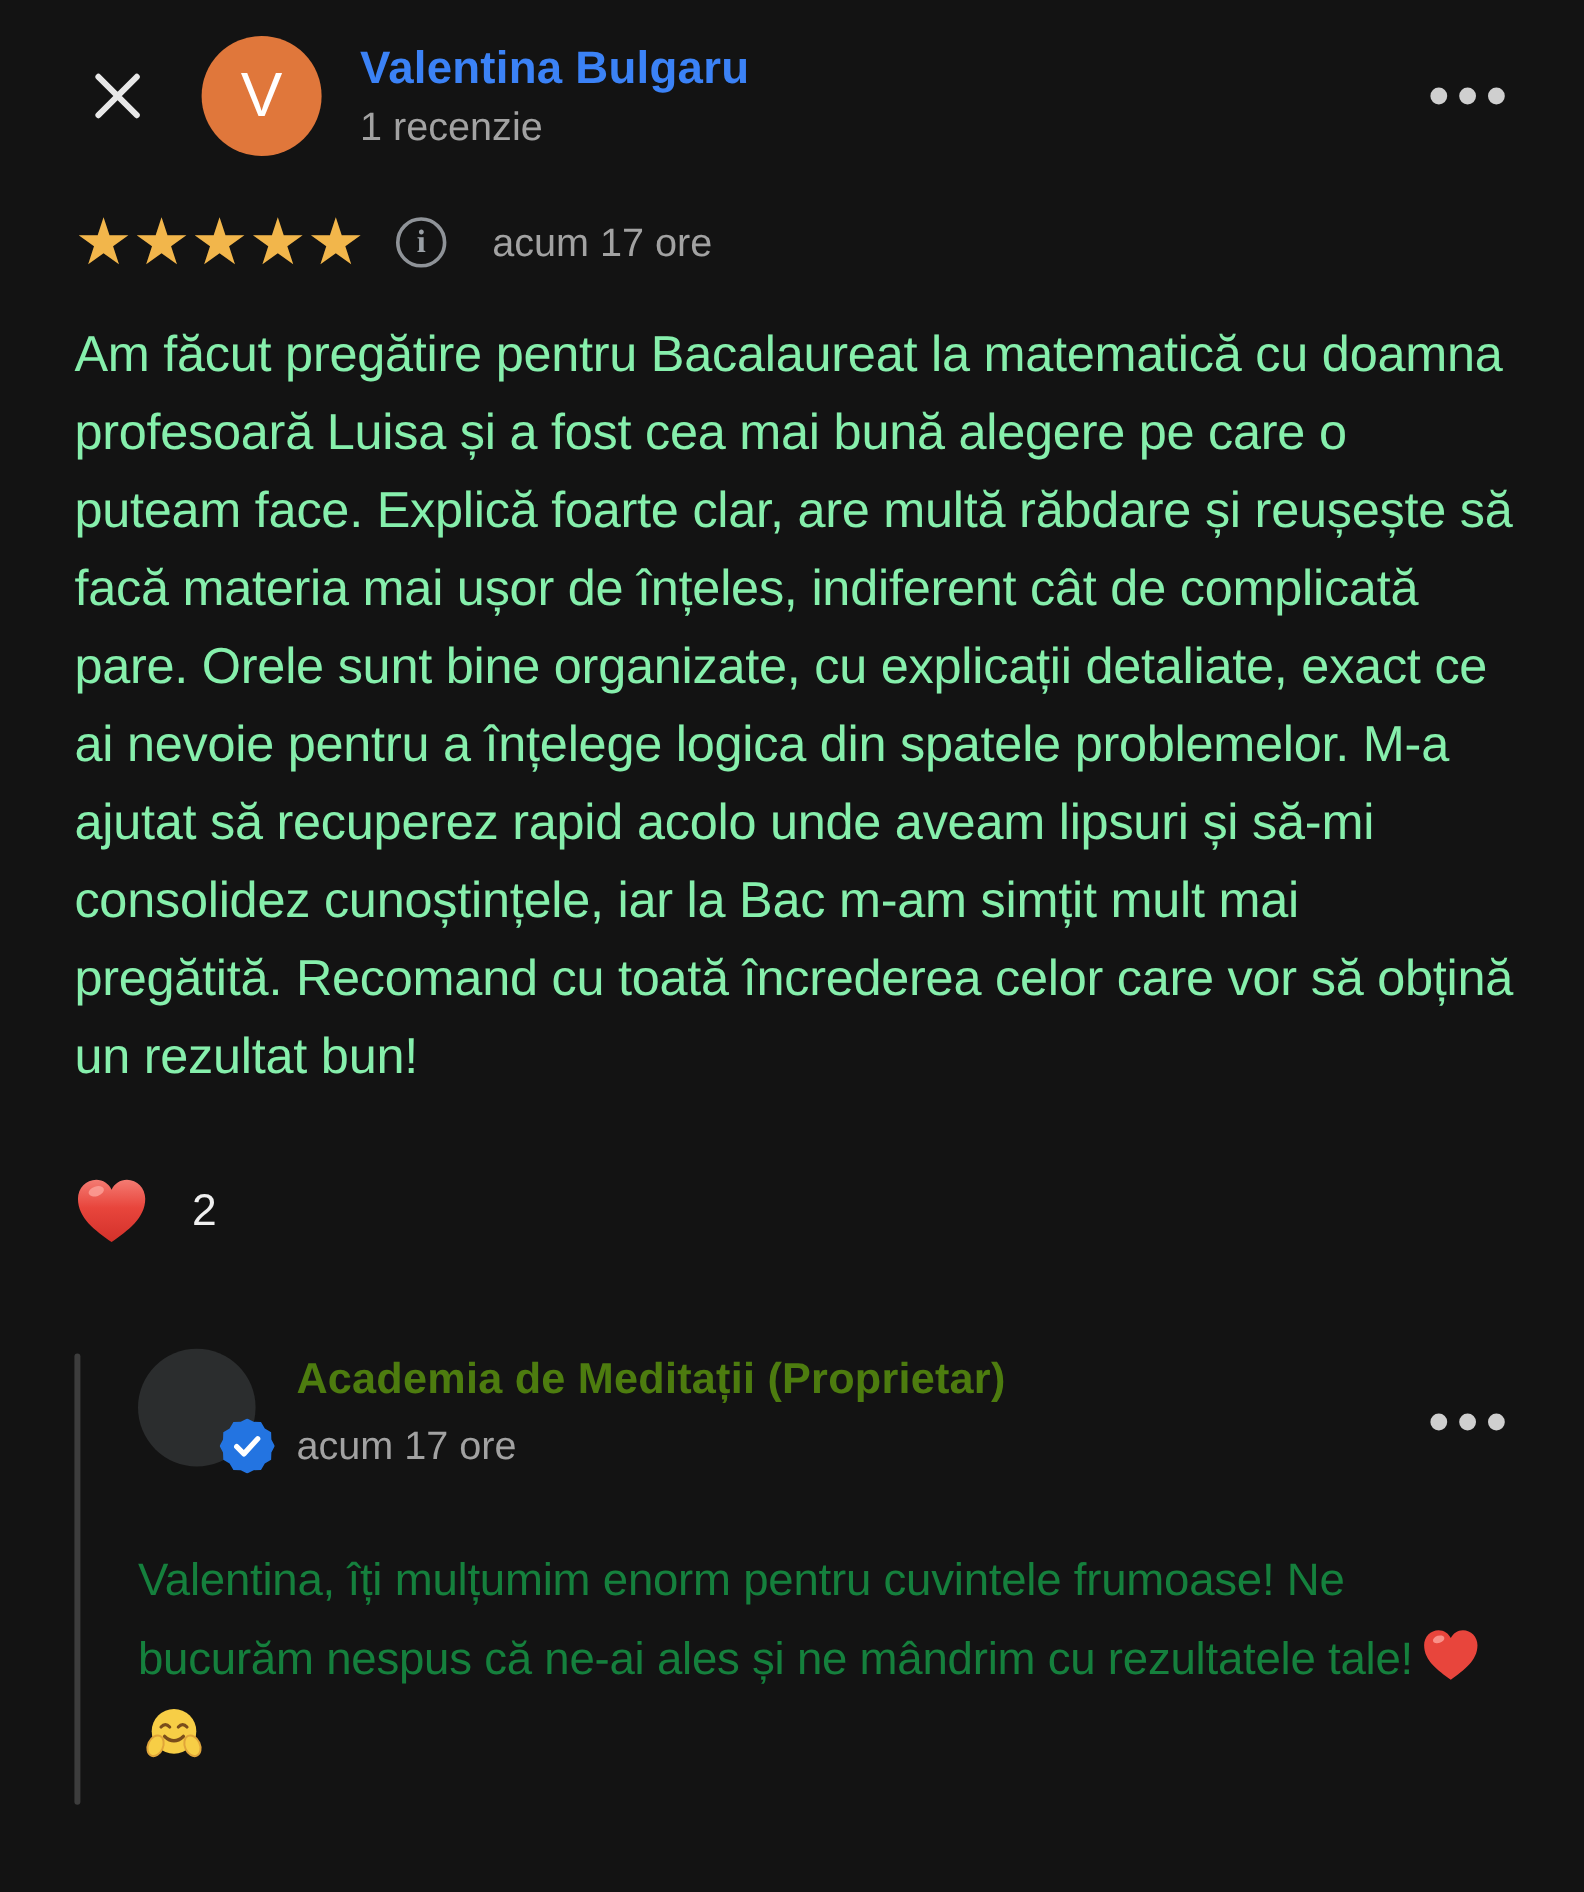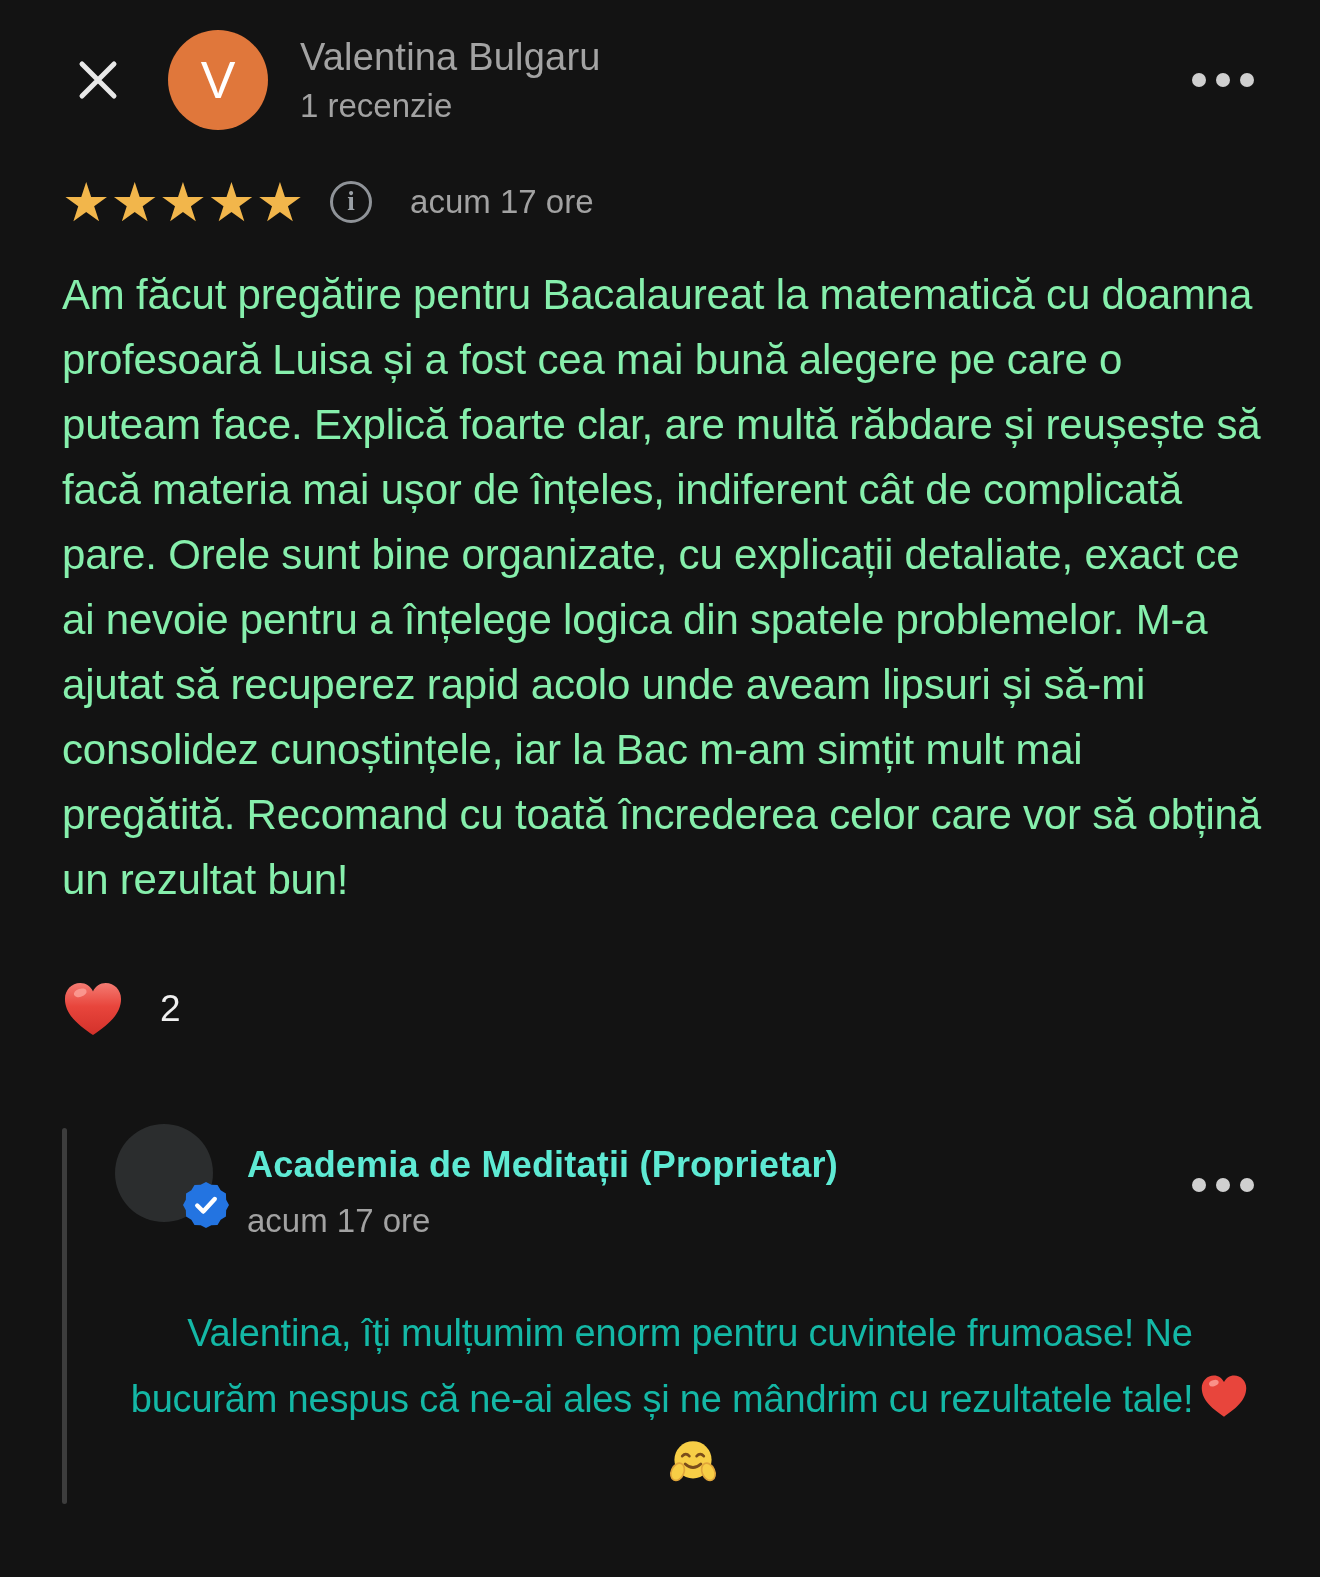--- a/index.html
+++ b/index.html
@@ -21,21 +21,21 @@
   .close-btn{
     background:none;border:none;cursor:pointer;width:64px;height:64px;
     display:flex;align-items:center;justify-content:center;flex:0 0 auto;margin-left:4px;
   }
   .avatar{
     width:100px;height:100px;border-radius:50%;background:var(--avatar-orange);
     display:flex;align-items:center;justify-content:center;flex:0 0 auto;margin-left:38px;
   }
   .avatar span{color:#fff;font-size:52px;font-weight:400;line-height:1;}
   .id-block{margin-left:32px;flex:1 1 auto;min-width:0;}
-  .reviewer-name{font-size:38px;font-weight:400;color:#a3a3a3;letter-spacing:.2px;}
+  .reviewer-name{font-size:38px;font-weight:700;color:#3b82f6;letter-spacing:.2px;}
   .reviewer-meta{font-size:33px;color:var(--text-secondary);margin-top:8px;}
   .dots-btn{
     background:none;border:none;cursor:pointer;display:flex;gap:10px;align-items:center;
     padding:14px 4px;flex:0 0 auto;
   }
   .dots-btn i{display:block;width:14px;height:14px;border-radius:50%;background:var(--dots);}
 
   
   .rating-row{display:flex;align-items:center;margin-top:44px;height:52px;}
   .stars{display:flex;align-items:center;letter-spacing:-2px;}
@@ -65,26 +65,26 @@
   .reply{position:relative;margin-top:86px;padding-left:53px;}
   .thread-line{
     position:absolute;left:0;top:4px;width:5px;height:376px;border-radius:3px;
     background:var(--thread-line);
   }
   .reply-header{display:flex;align-items:flex-start;}
   .owner-avatar-wrap{position:relative;width:98px;height:98px;flex:0 0 auto;cursor:pointer;}
   .owner-avatar{width:98px;height:98px;border-radius:50%;background:var(--owner-avatar);}
   .verified-badge{position:absolute;right:-16px;bottom:-6px;width:46px;height:46px;}
   .owner-id{margin-left:34px;flex:1 1 auto;min-width:0;padding-top:4px;}
-  .owner-name{font-size:36px;font-weight:700;color:#5eead4;letter-spacing:.2px;margin-top:16px;}
+  .owner-name{font-size:36px;font-weight:700;color:#4d7c0f;letter-spacing:.2px;}
   .owner-time{font-size:33px;color:var(--text-secondary);margin-top:16px;}
   .reply .dots-btn{margin-top:40px;}
   .reply-text{
     margin-top:60px;width:1150px;font-size:38px;line-height:66px;
-    color:#14b8a6;letter-spacing:-.2px;text-align:center;
+    color:#15803d;letter-spacing:-.2px;
   }
   .inline-emoji{display:inline-block;vertical-align:-7px;margin-left:6px;}
 </style>
 </head>
 <body>
 
 <div class="page">
 
   <div class="header">
     <button class="close-btn" aria-label="close">

